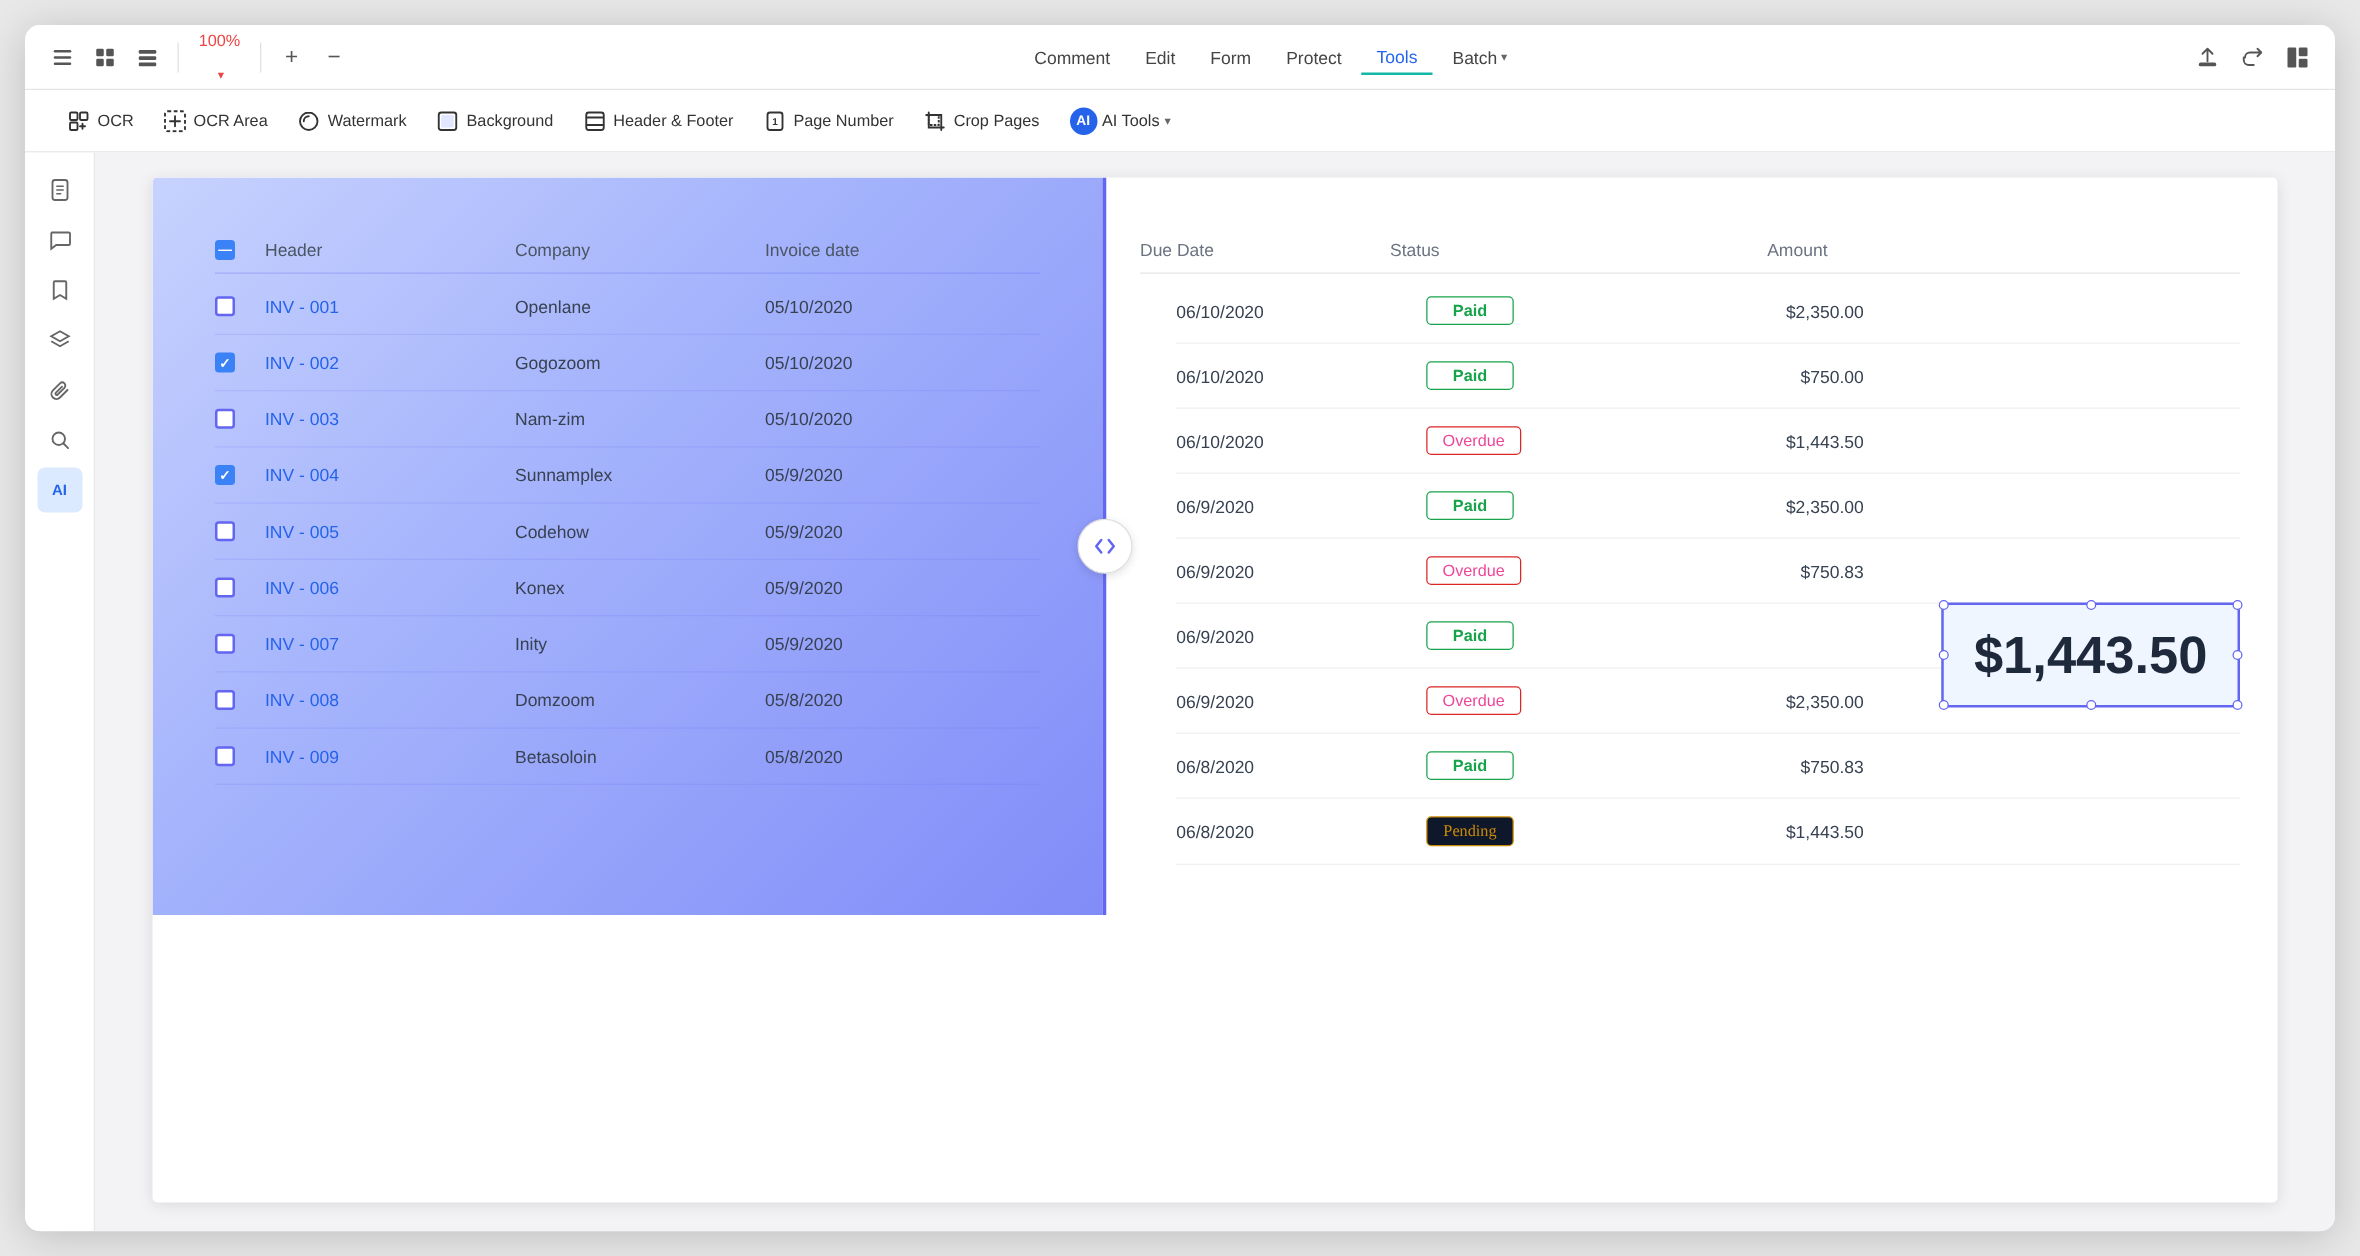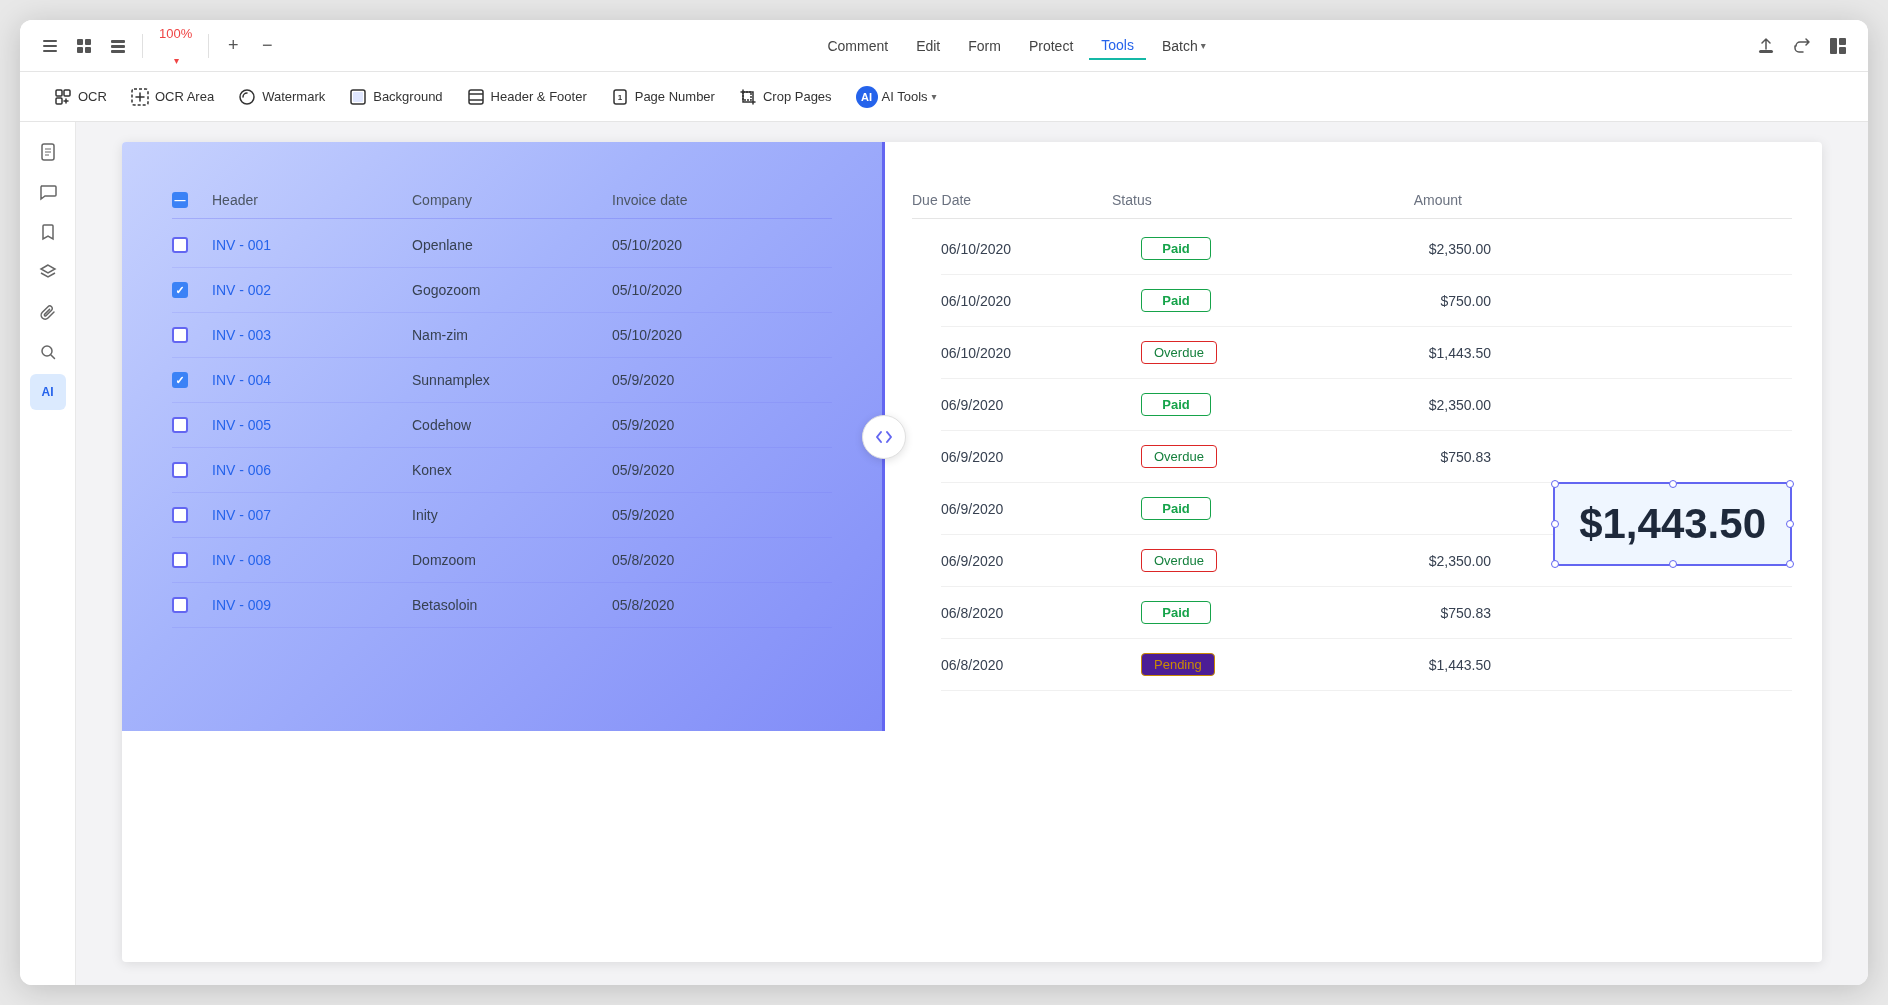--- a/index.html
+++ b/index.html
@@ -301,28 +301,29 @@
       font-weight: 500;
       min-width: 70px;
     }
     .status-paid {
       color: #16a34a;
       border: 1.5px solid #16a34a;
       background: #fff;
       font-weight: bold;
     }
     .status-overdue {
-      color: #15803d;
+      color: #ec4899;
       border: 1.5px solid #dc2626;
       background: #fff;
     }
     .status-pending {
       color: #ca8a04;
       border: 1.5px solid #ca8a04;
-      background: #4c1d95;
+      background: #0f172a;
+      font-family: Liberation Serif, serif;
     }
     
     .selected-amount-box {
       position: absolute;
       right: 30px;
       top: 340px;
       border: 2px solid #6366f1;
       border-radius: 6px;
       padding: 16px 24px;
       background: #eff6ff;

